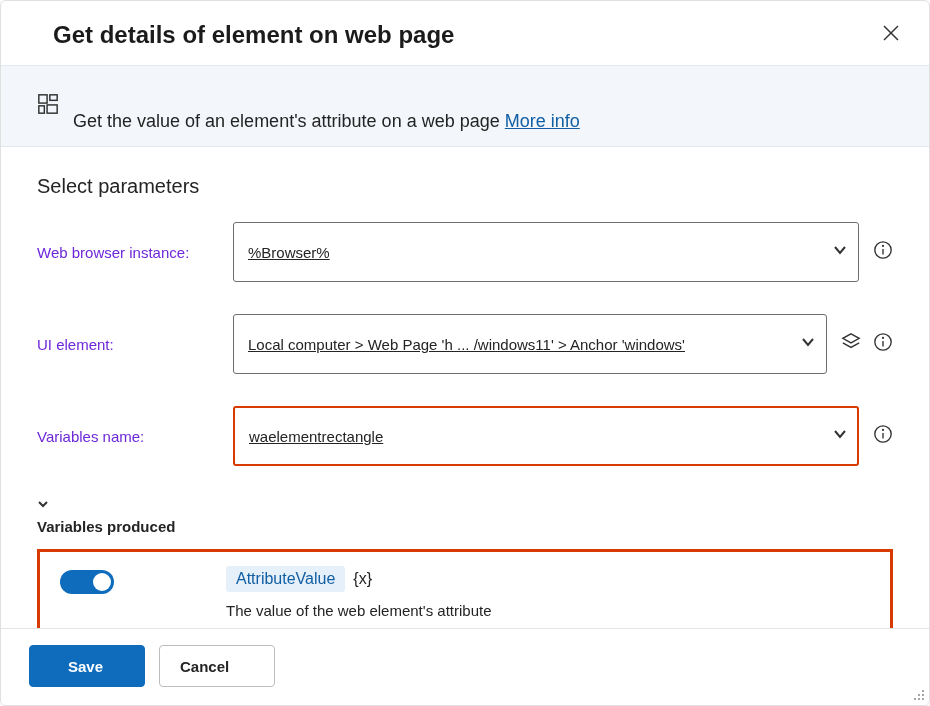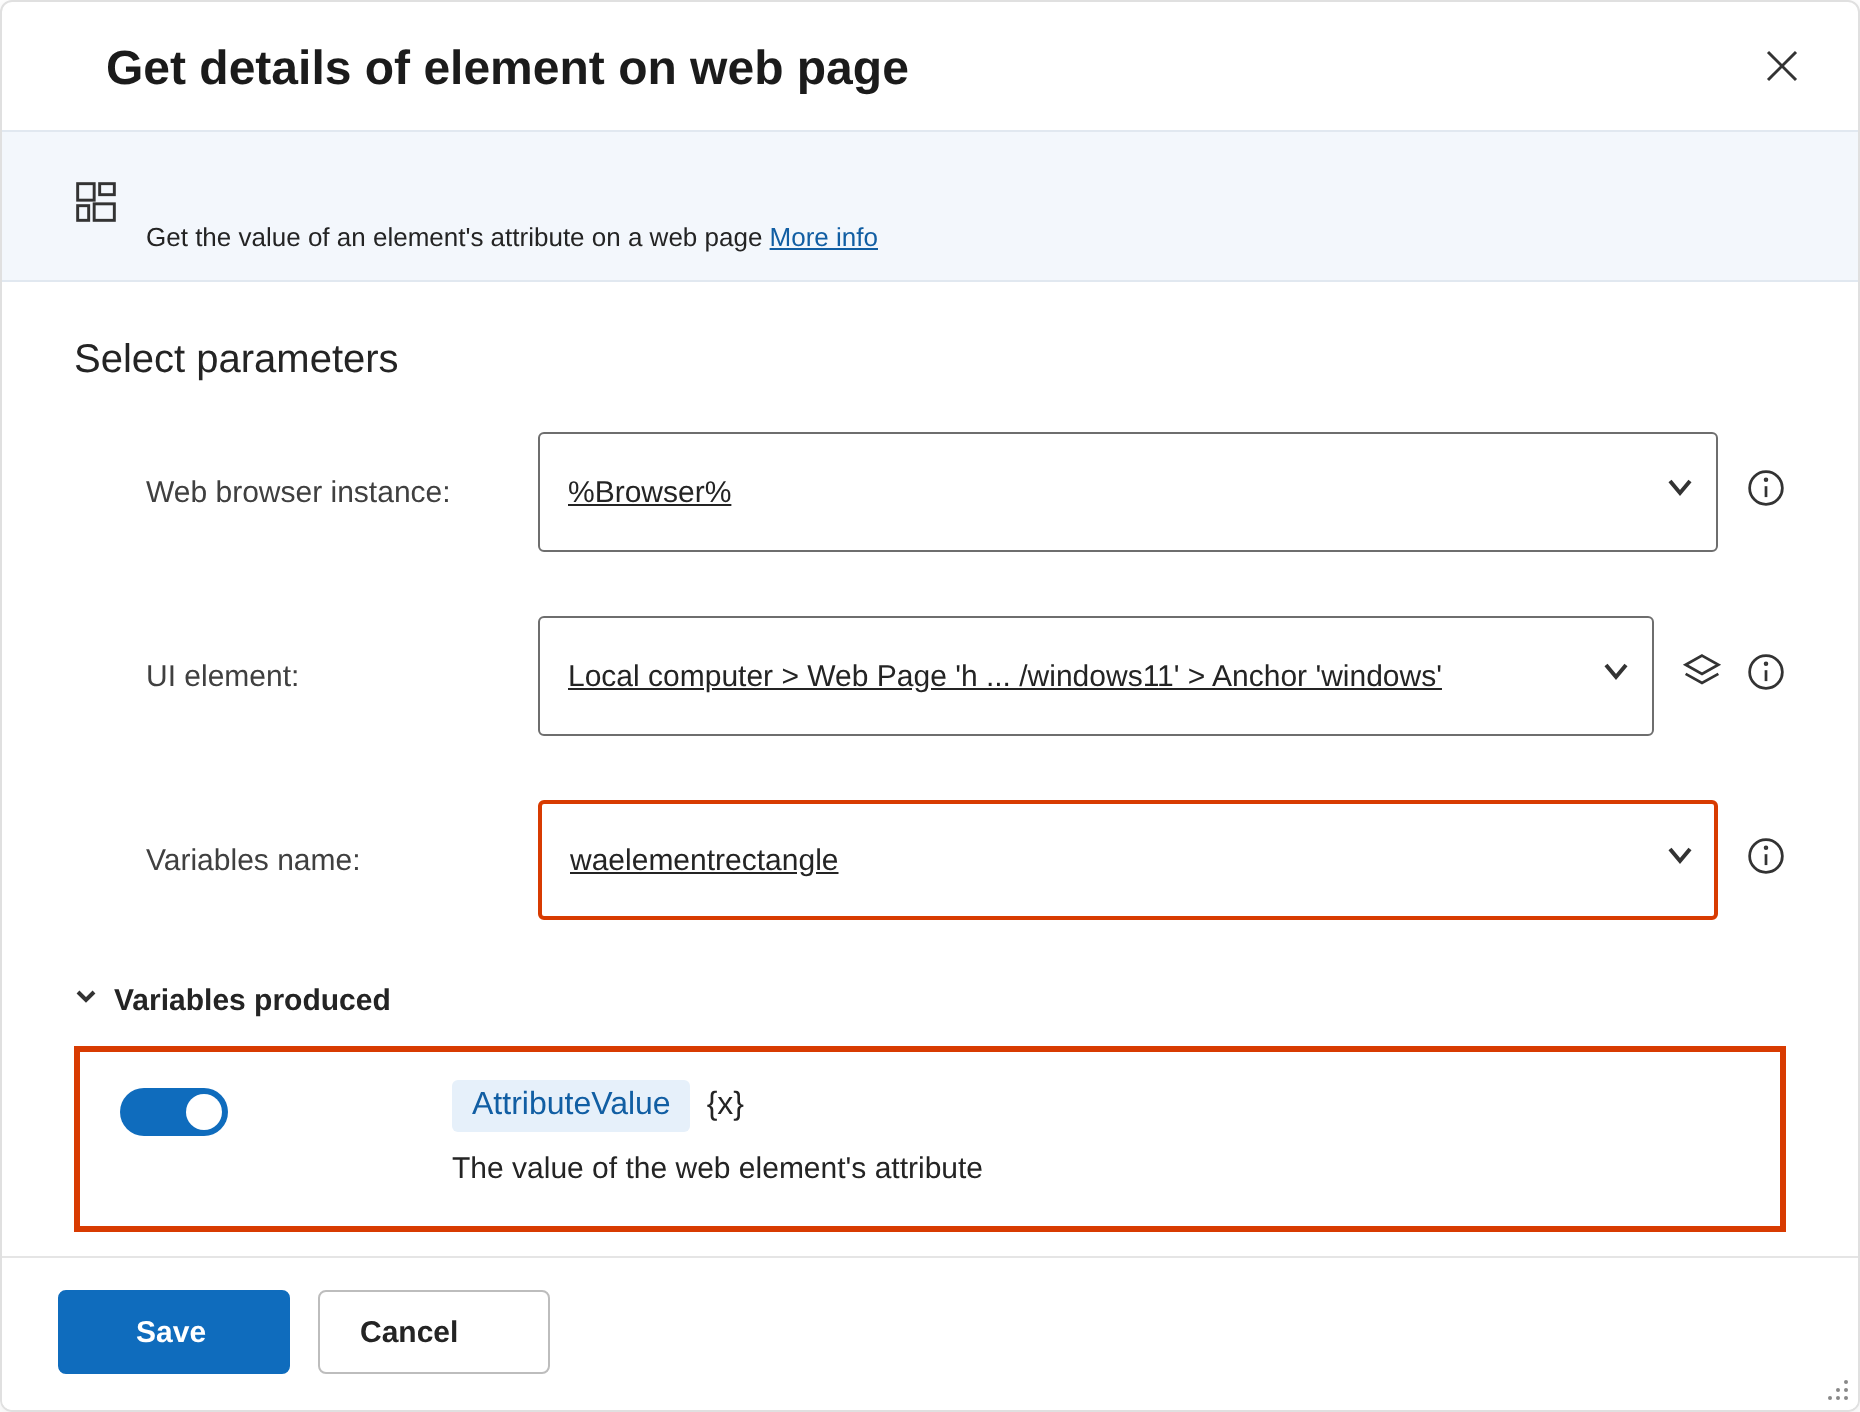--- a/index.html
+++ b/index.html
@@ -36,21 +36,21 @@
     background: #f3f7fc;
     border-top: 1px solid #e1e8f0;
     border-bottom: 1px solid #e1e8f0;
     padding: 14px 36px;
     display: flex;
     align-items: center;
     gap: 14px;
   }
   .banner-icon svg { width: 22px; height: 22px; }
   .banner-text {
-    font-size: 13px;
+    font-size: 18px;
     color: #242424;
     margin-top: 31px;
   }
   .more-link {
     color: #115ea3;
     text-decoration: underline;
     cursor: pointer;
   }
   .content {
     padding: 28px 36px 10px 36px;
@@ -63,22 +63,21 @@
   }
   .row {
     display: flex;
     align-items: center;
     margin-bottom: 32px;
   }
   .label {
     width: 196px;
     flex-shrink: 0;
     font-size: 15px;
-    color: #404040;
-    margin-left: 36px;
+    color: #6d28d9;
   }
   .control {
     flex: 1;
     position: relative;
   }
   .select {
     width: 100%;
     height: 60px;
     border: 1px solid #6e6e6e;
     border-radius: 3px;
@@ -112,20 +111,21 @@
   .info-icon svg, .layers-icon svg { width: 20px; height: 20px; stroke: #333; stroke-width: 1.5; fill: none; }
   .section-toggle {
     display: flex;
     align-items: flex-start;
     gap: 8px;
     font-size: 15px;
     color: #242424;
     font-weight: 600;
     cursor: pointer;
     margin-bottom: 14px;
+    flex-direction: column;
   }
   .section-toggle svg { width: 12px; height: 12px; stroke: #333; stroke-width: 2; fill: none; }
   .var-block {
     border: 3px solid #d83b01;
     padding: 14px 20px 20px 20px;
     display: flex;
     gap: 112px;
   }
   .toggle {
     width: 54px;

